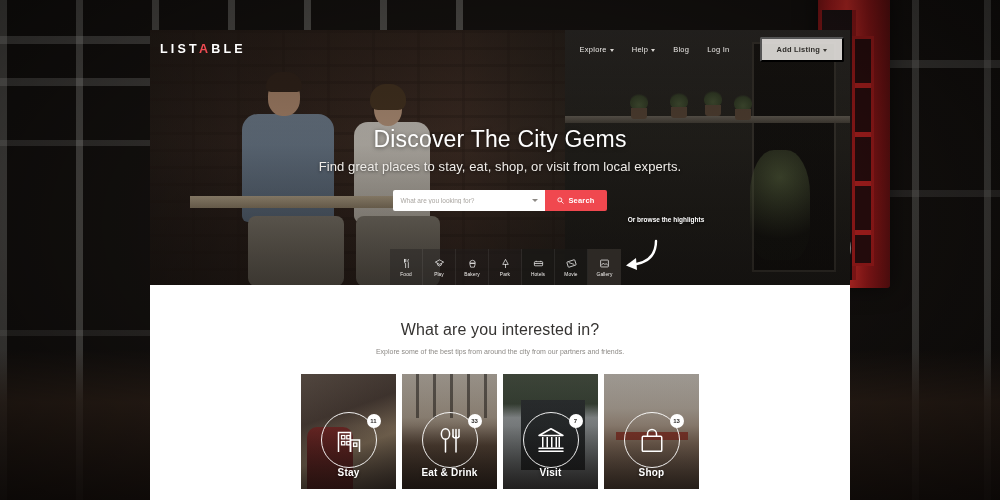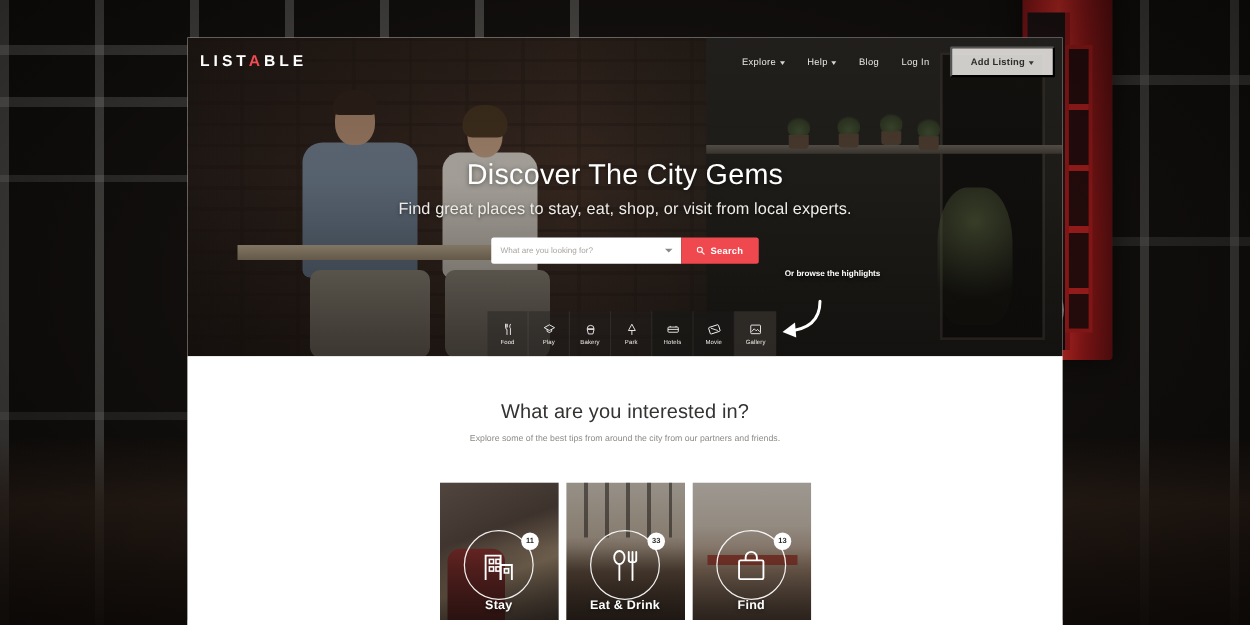--- a/index.html
+++ b/index.html
@@ -184,21 +184,21 @@
     display: flex; align-items: center; gap: 3px;
   }
   .caret {
     width: 0; height: 0; border-left: 2.5px solid transparent;
     border-right: 2.5px solid transparent; border-top: 3px solid #d8d5d1;
     display: inline-block; position: relative; top: 1px;
   }
   #add-listing {
     background: rgba(232,230,226,.88); color: #2e2c29;
     font-size: 7.5px; font-weight: 600; letter-spacing: .2px;
-    padding: 6px 15px; margin-left: 7px; border-radius: 2px;
+    padding: 6px 15px; margin-left: 21px; border-radius: 2px;
     display: flex; align-items: center; gap: 3px; cursor: pointer;
     white-space: nowrap;
   }
   #add-listing .caret { border-top-color: #3a3835; }
 
   
   #hero-content {
     position: absolute; left: 0; top: 0; width: 700px; height: 255px;
     display: flex; flex-direction: column; align-items: center;
     padding-top: 97px; z-index: 6;
@@ -262,21 +262,21 @@
     position: relative; background: #fff; padding-top: 36px; height: 215px;
   }
   #interest-title {
     text-align: center; font-size: 16px; color: #353331; font-weight: 400;
     letter-spacing: .1px;
   }
   #interest-sub {
     text-align: center; font-size: 7px; color: #8d8a86; margin-top: 9px;
   }
   #cards {
-    display: flex; justify-content: center; gap: 6px; margin-top: 31px;
+    display: flex; justify-content: center; gap: 6px; margin-top: 19px;
   }
   .card {
     position: relative; width: 95px; height: 115px; overflow: hidden;
     cursor: pointer;
   }
   .card-photo { position: absolute; inset: 0; }
   .card-shade {
     position: absolute; inset: 0;
     background: linear-gradient(180deg, rgba(20,16,14,.30) 0%, rgba(20,16,14,.22) 45%, rgba(16,12,10,.62) 100%);
   }
@@ -526,30 +526,43 @@
             <ellipse cx="14" cy="12" rx="5.5" ry="7" fill="none" stroke="#fff" stroke-width="2"></ellipse>
             <path d="M14 19v17" stroke="#fff" stroke-width="2" stroke-linecap="round"></path>
             <path d="M24 6v9M28 6v9M32 6v9" stroke="#fff" stroke-width="2" stroke-linecap="round"></path>
             <path d="M24 15c0 3 8 3 8 0M28 15v21" fill="none" stroke="#fff" stroke-width="2" stroke-linecap="round"></path>
           </svg>
           <span class="card-badge">33</span>
         </div>
         <div class="card-label">Eat &amp; Drink</div>
       </div>
 
+      <div class="card">
+        <div class="card-photo" id="photo-visit"></div>
+        <div class="card-shade"></div>
+        <div class="card-ring">
+          <svg width="30" height="30" viewBox="0 0 40 40">
+            <path d="M4 14L20 5l16 9z" fill="none" stroke="#fff" stroke-width="2" stroke-linejoin="round"></path>
+            <path d="M9 16v14M15 16v14M21 16v14M27 16v14M31 16v14" stroke="#fff" stroke-width="2"></path>
+            <path d="M4 31h32M4 35h32" stroke="#fff" stroke-width="2" stroke-linecap="round"></path>
+          </svg>
+          <span class="card-badge">7</span>
+        </div>
+        <div class="card-label">Visit</div>
+      </div>
 
       <div class="card">
         <div class="card-photo" id="photo-shop"></div>
         <div class="card-shade"></div>
         <div class="card-ring">
           <svg width="30" height="30" viewBox="0 0 40 40">
             <rect x="7" y="15" width="26" height="20" fill="none" stroke="#fff" stroke-width="2" rx="1.5"></rect>
             <path d="M14 15V12a6 6 0 0 1 12 0v3" fill="none" stroke="#fff" stroke-width="2"></path>
           </svg>
           <span class="card-badge">13</span>
         </div>
-        <div class="card-label">Find</div>
+        <div class="card-label">Shop</div>
       </div>
 
     </div>
     <div id="site-bottom-fade"></div>
   </section>
 </div>
 
 </body></html>

